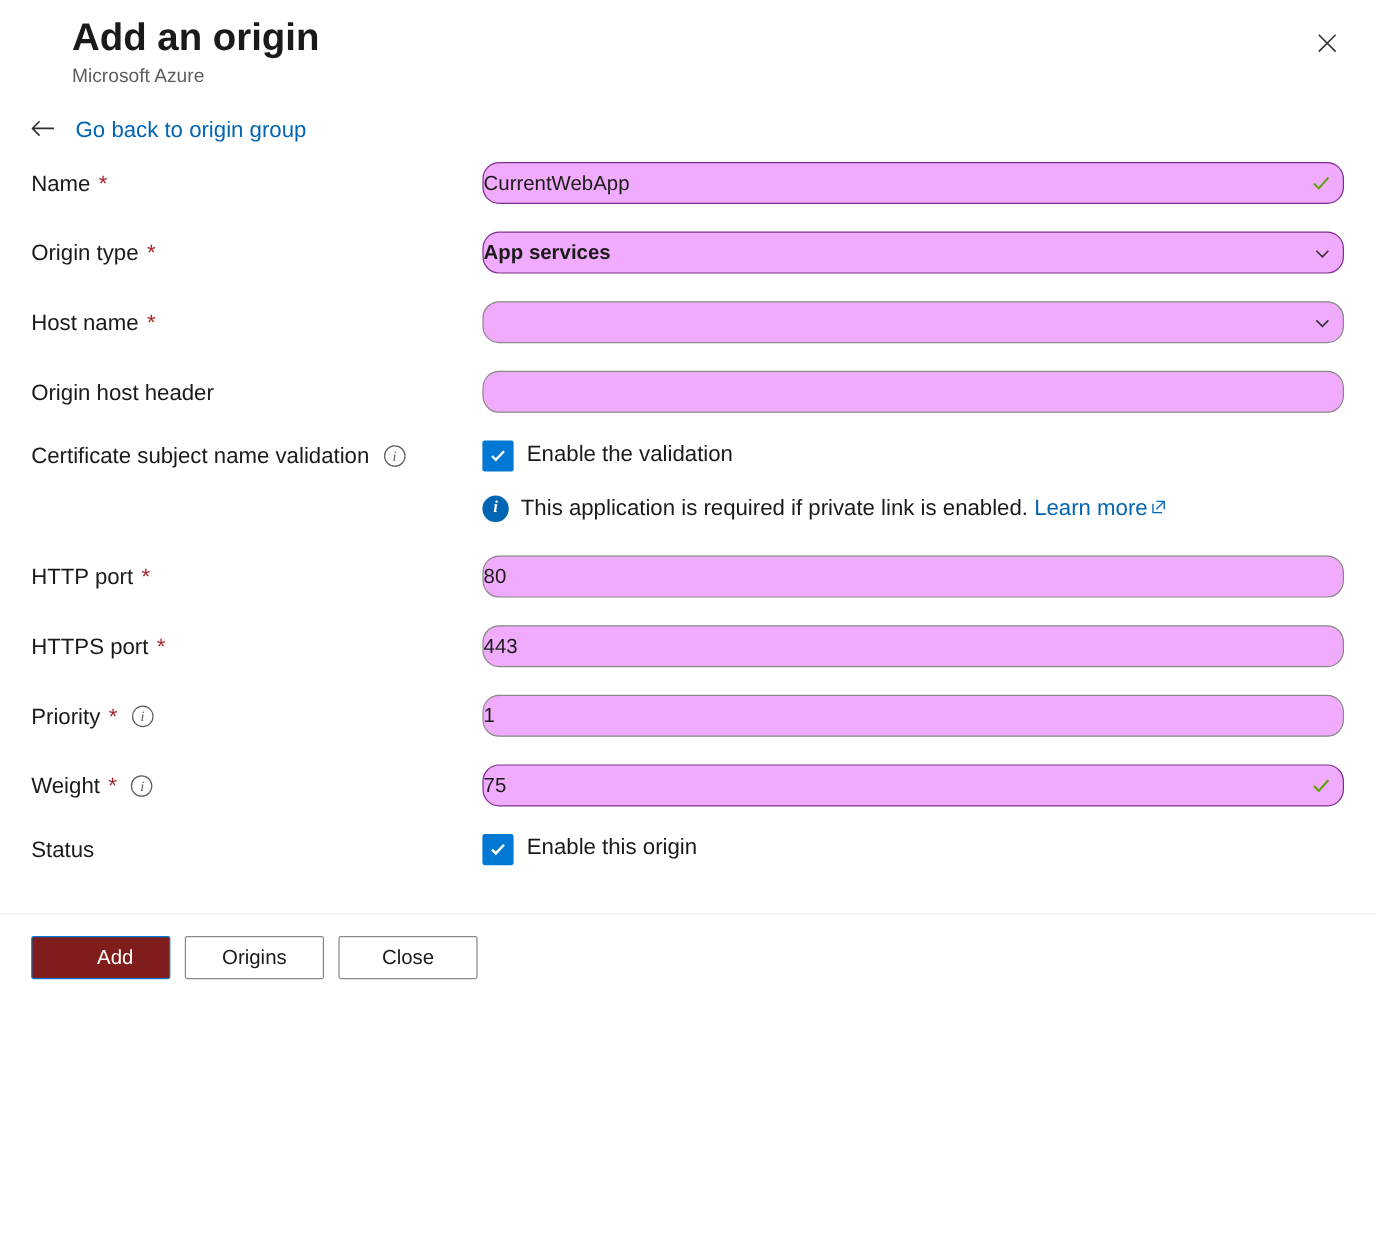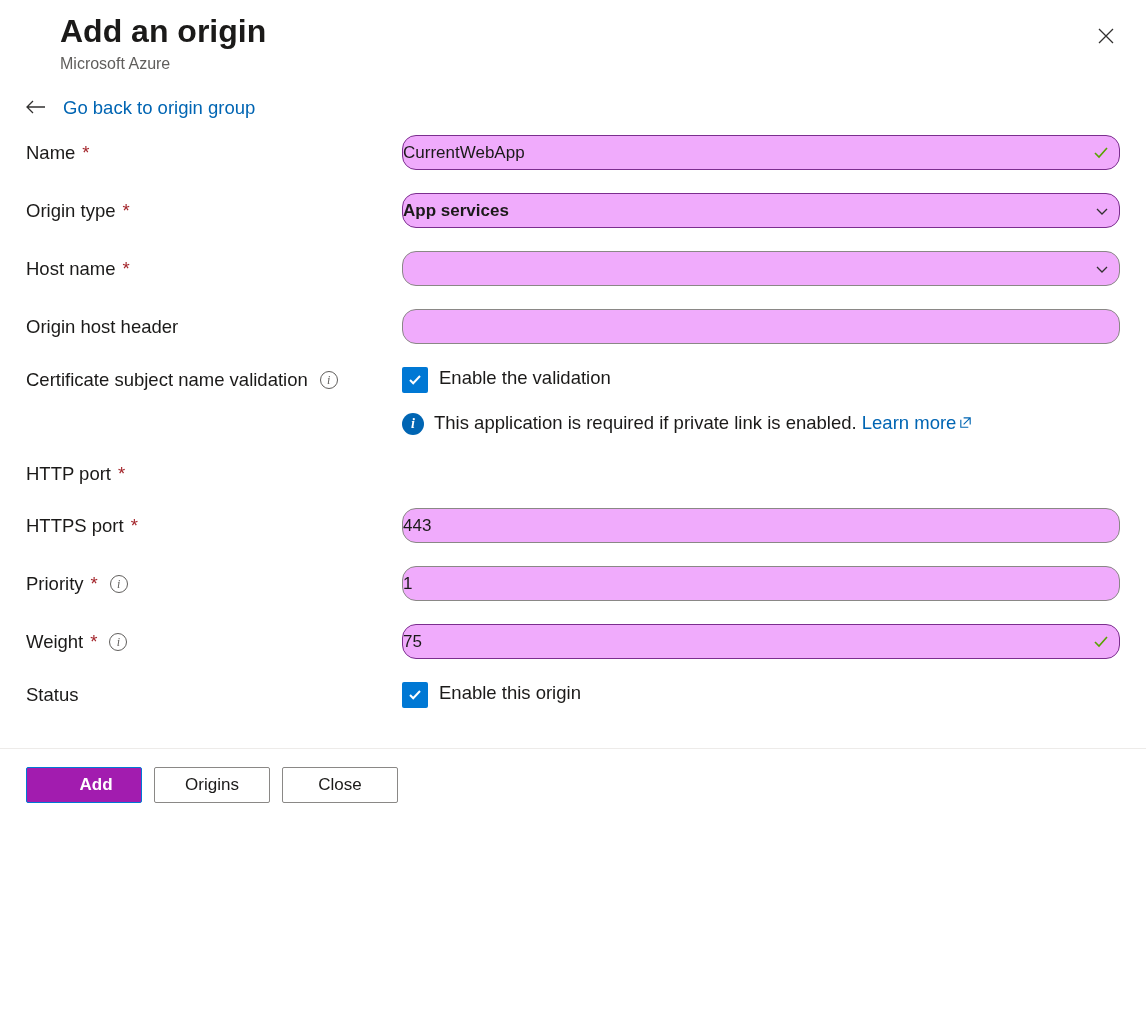--- a/index.html
+++ b/index.html
@@ -185,24 +185,24 @@
   .btn {
     height: 36px;
     min-width: 116px;
     border-radius: 2px;
     font-size: 17px;
     font-family: inherit;
     cursor: pointer;
     padding: 0 18px;
   }
   .btn-primary {
-    background: #a21caf;
+    background: #7f1d1d;
     border: 1px solid #0078d4;
     color: #fff;
-    font-weight: 700;
+    font-weight: 400;
     padding-left: 42px;
   }
   .btn-secondary {
     background: #fff;
     border: 1px solid #8a8886;
     color: #1b1a19;
   }
 </style>
 </head>
 <body>
@@ -312,20 +312,23 @@
                 <path d="M6 3h7v7M13 3L6 10M11 13H3V5" stroke="currentColor" stroke-width="1.2" fill="none"></path>
               </svg></span></a>
       </span>
     </div>
 
     <div class="form-row">
       <div class="form-label">
           <span>HTTP port</span>
           <span class="req">*</span>
         </div>
+      <div class="form-control-wrap">
+        <input type="text" class="text-input" value="80" style="">
+      </div>
     </div>
 
     <div class="form-row">
       <div class="form-label">
           <span>HTTPS port</span>
           <span class="req">*</span>
         </div>
       <div class="form-control-wrap">
         <input type="text" class="text-input" value="443" style="">
       </div>

